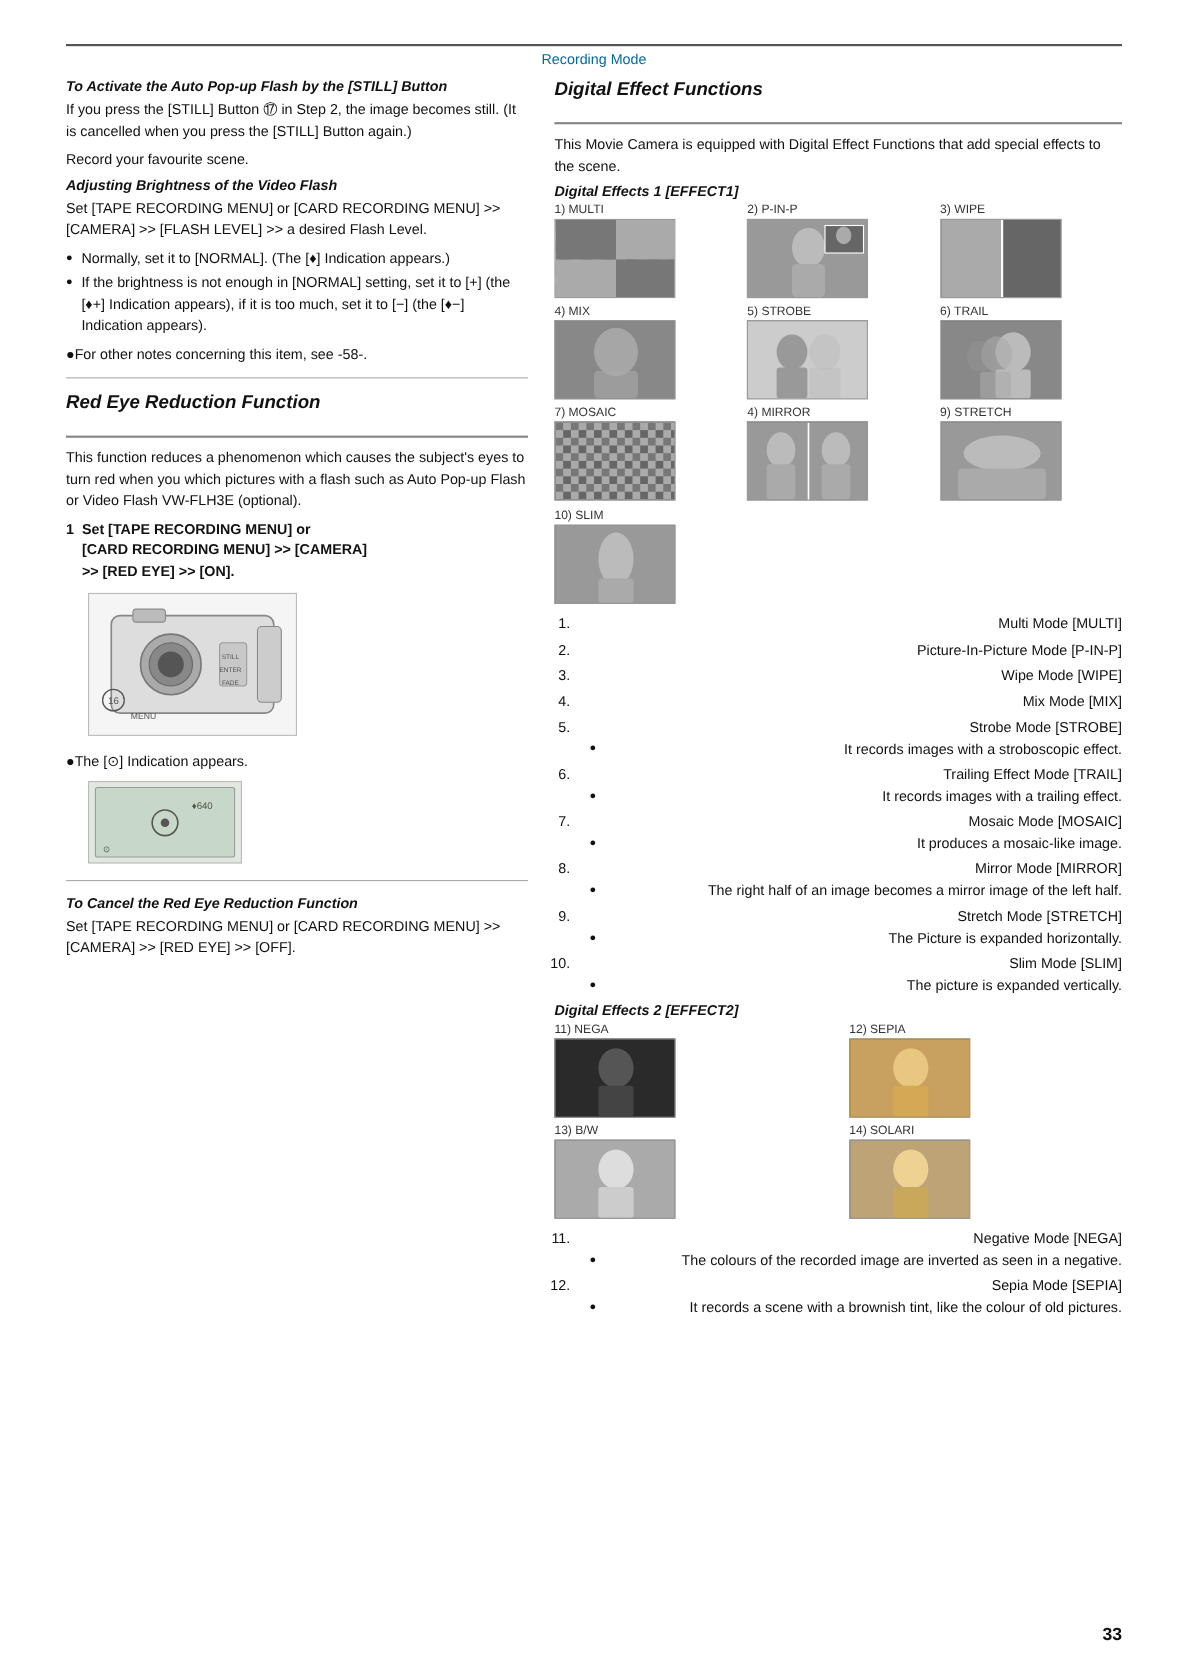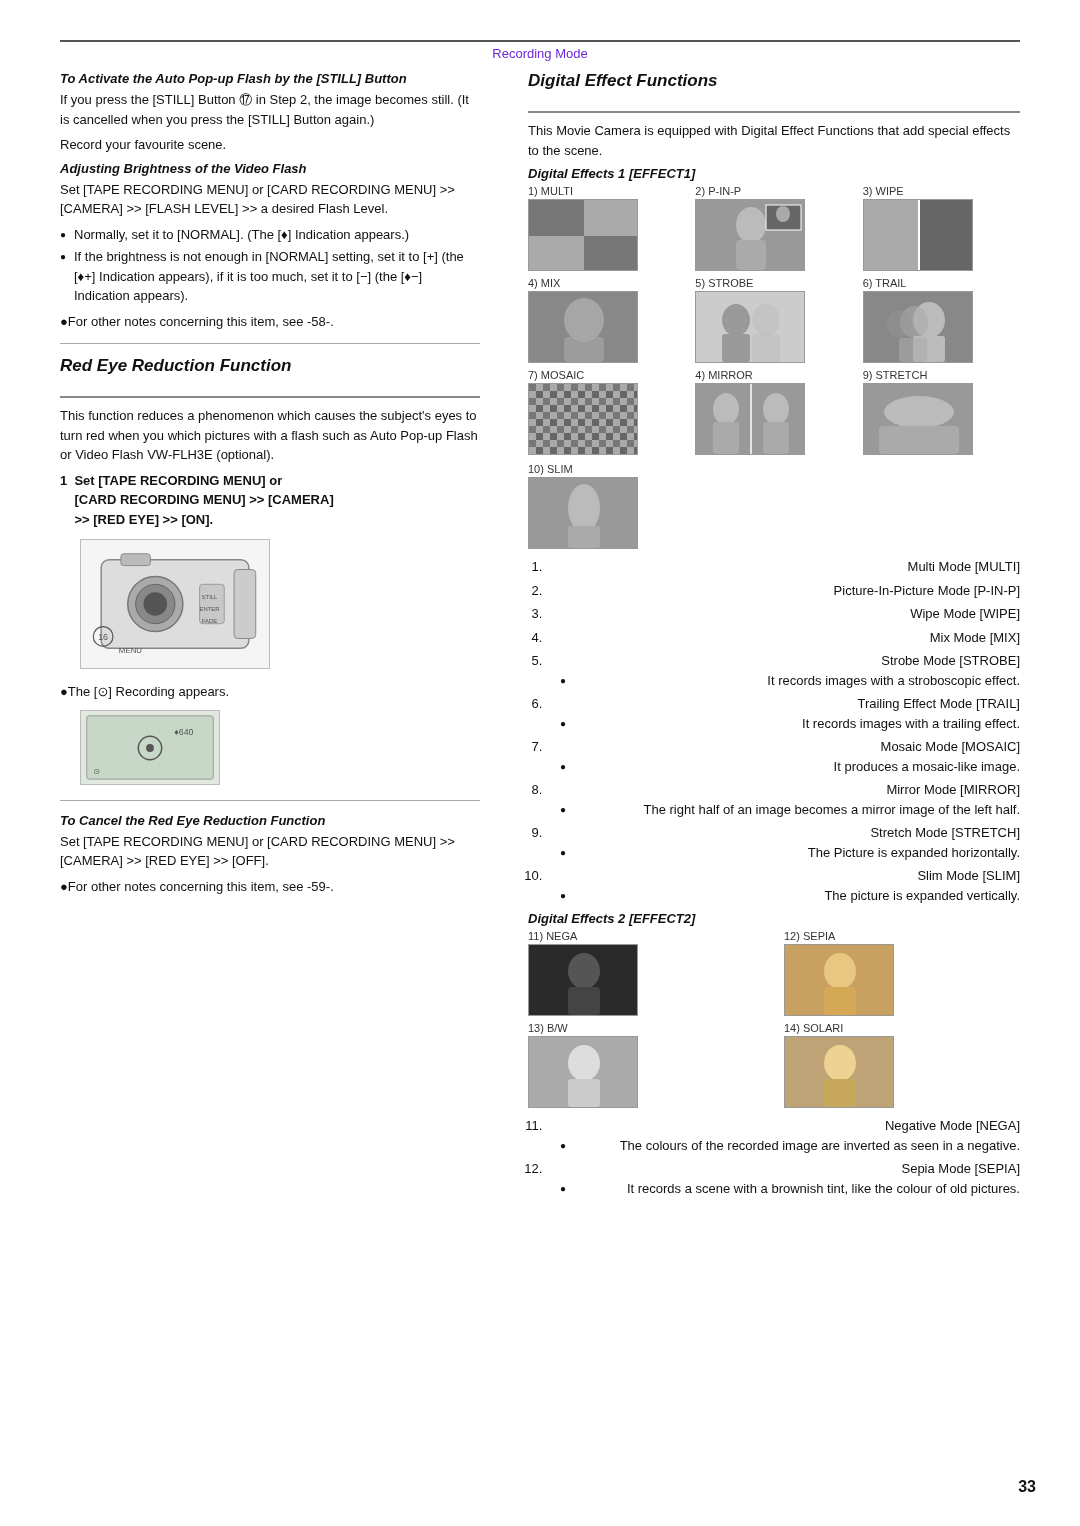--- a/index.html
+++ b/index.html
@@ -18,26 +18,26 @@
       padding: 40px 60px 60px 60px;
       position: relative;
     }
     .top-rule {
       border-top: 2px solid #555;
       margin-bottom: 4px;
     }
     .page-header {
       text-align: center;
       font-size: 13px;
-      color: #6d28d9;
+      color: #0369a1;
       margin-bottom: 10px;
     }
     .two-col {
       display: flex;
-      gap: 48px;
+      gap: 24px;
       align-items: flex-start;
     }
     .left-col {
       width: 420px;
       flex-shrink: 0;
     }
     .right-col {
       flex: 1;
     }
     h2 {
@@ -95,21 +95,21 @@
     .thumb-multi { background: linear-gradient(135deg, #666 25%, #999 25%, #999 50%, #666 50%, #666 75%, #999 75%); background-size: 20px 20px; }
     .effect-grid-2col {
       display: grid;
       grid-template-columns: repeat(2, 1fr);
       gap: 6px 20px;
       margin-bottom: 8px;
     }
     .page-number {
       position: absolute;
       bottom: 30px;
-      right: 44px;
+      right: 60px;
       font-size: 16px;
       font-weight: bold;
     }
     .section-sep {
       border-top: 1px solid #aaa;
       margin: 12px 0;
     }
     .slim-row {
       display: flex;
       gap: 10px;
@@ -177,38 +177,37 @@
 
             <text x="38" y="115" font-size="8" fill="#555">MENU</text>
 
             <rect x="120" y="45" width="25" height="40" rx="3" fill="#c8c8c8" stroke="#999" stroke-width="1"></rect>
             <text x="130" y="60" text-anchor="middle" font-size="6" fill="#555">STILL</text>
             <text x="130" y="72" text-anchor="middle" font-size="6" fill="#555">ENTER</text>
             <text x="130" y="84" text-anchor="middle" font-size="6" fill="#555">FADE</text>
           </svg>
         </div>
 
-        <p>●The [⊙] Recording appears.</p>
+        <p>●The [⊙] Indication appears.</p>
 
         <div class="lcd-svg-wrap">
           <svg width="140" height="75" viewBox="0 0 140 75" style="border:1px solid #bbb; background:#e0e8e0;">
             <rect x="5" y="5" width="130" height="65" rx="2" fill="#c8d8c8" stroke="#999" stroke-width="1"></rect>
 
             <circle cx="70" cy="38" r="12" fill="none" stroke="#555" stroke-width="1.5"></circle>
             <circle cx="70" cy="38" r="4" fill="#555"></circle>
 
             <text x="95" y="25" font-size="9" fill="#555">♦640</text>
             <text x="12" y="65" font-size="8" fill="#555">⊙</text>
           </svg>
         </div>
 
         <div class="section-sep"></div>
         <h3><em>To Cancel the Red Eye Reduction Function</em></h3>
         <p>Set [TAPE RECORDING MENU] or [CARD RECORDING MENU] &gt;&gt; [CAMERA] &gt;&gt; [RED EYE] &gt;&gt; [OFF].</p>
-        <p>●For other notes concerning this item, see -59-.</p>
       </div>
     </div>
 
     <div class="right-col">
       <h2>Digital Effect Functions</h2>
       <p>This Movie Camera is equipped with Digital Effect Functions that add special effects to the scene.</p>
 
       <h3>Digital Effects 1 [EFFECT1]</h3>
 
       <div class="effect-grid">

